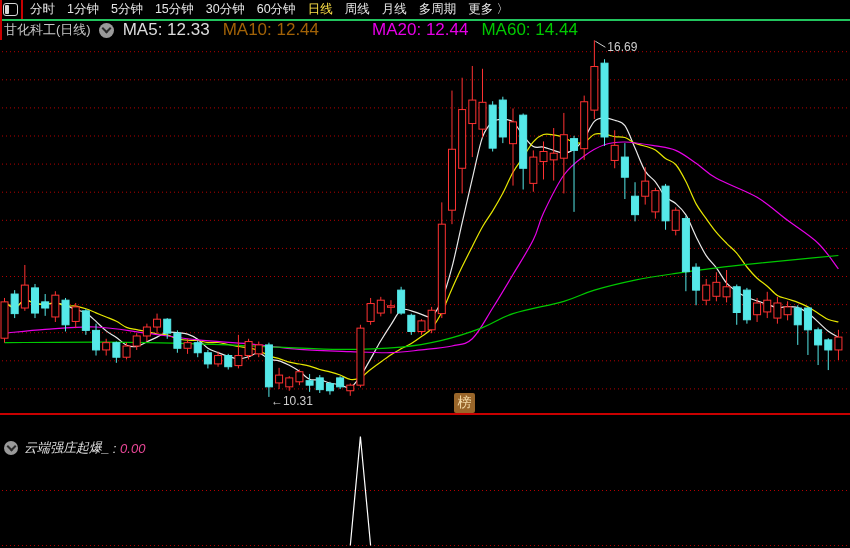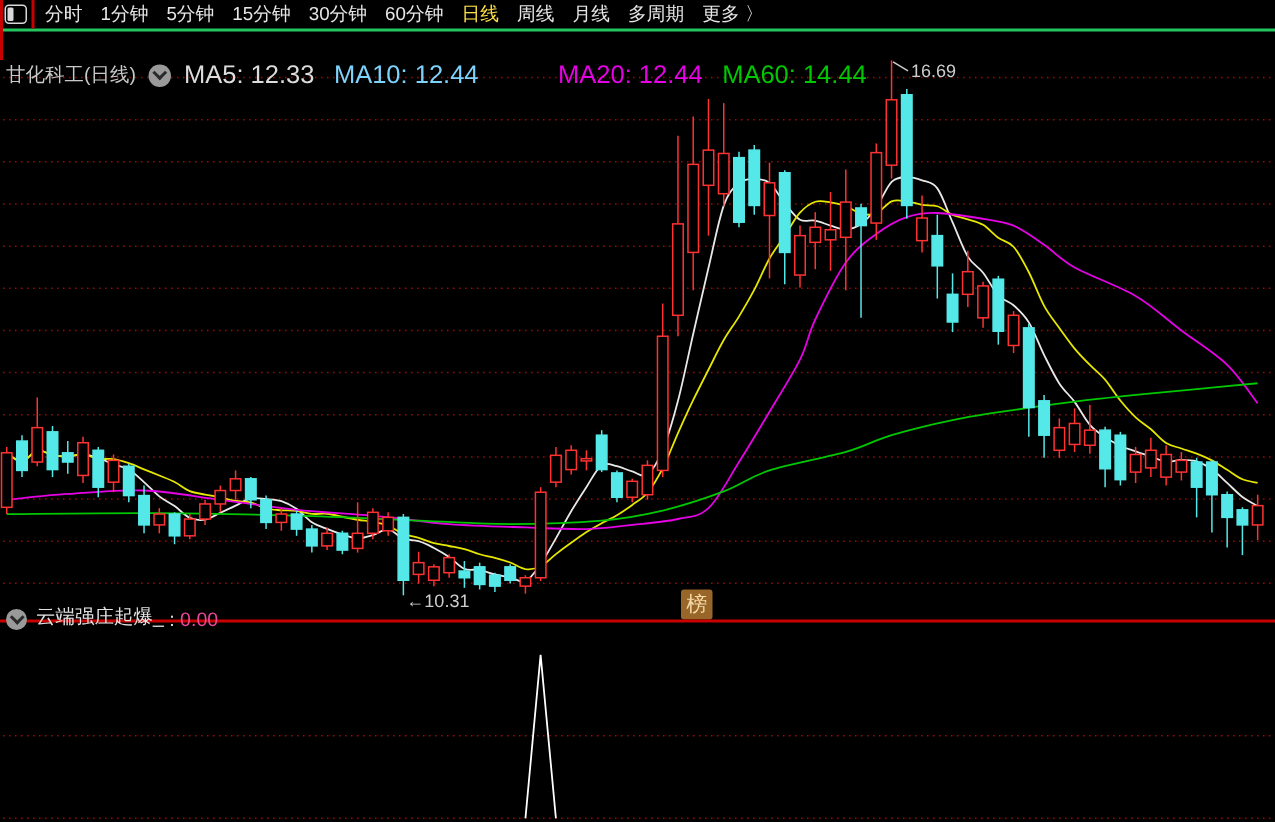--- a/index.html
+++ b/index.html
@@ -10,35 +10,35 @@
            border-bottom:2px solid #22c55e;display:flex;align-items:center;z-index:3;}
   .win-icon{position:relative;width:13px;height:11px;border:1px solid #d8d8d8;border-radius:3px;
             margin-left:3px;flex:0 0 auto;cursor:pointer;}
   .win-icon-fill{position:absolute;left:1px;top:1px;bottom:1px;width:4px;background:#d8d8d8;border-radius:1px;}
   .menu-sep{width:2px;height:19px;background:#c80000;margin-left:3px;flex:0 0 auto;}
   .menu-items{display:flex;align-items:center;margin-left:7px;gap:12px;}
   .menu-item{color:#e6e6e6;font-size:12.5px;line-height:19px;white-space:nowrap;cursor:pointer;}
   .menu-item.active{color:#fde047;}
   
   .titlebar{position:absolute;left:0;top:20px;width:850px;height:20px;display:flex;
-            align-items:center;z-index:3;background:transparent;margin-top:20px;}
+            align-items:center;z-index:3;background:transparent;}
   .symbol{color:#c8c8c8;font-size:13px;margin-left:4px;white-space:nowrap;}
   .chev{width:15px;height:15px;border-radius:50%;background:#9a9a9a;margin-left:8px;
         display:flex;align-items:center;justify-content:center;flex:0 0 auto;cursor:pointer;}
   .chev::after{content:'';width:5px;height:5px;border-right:2px solid #2a2a2a;
                border-bottom:2px solid #2a2a2a;transform:rotate(45deg);margin-top:-3px;}
   .ma-labels{display:flex;gap:13px;margin-left:9px;}
   .ma-label{font-size:17px;white-space:nowrap;}
   
   .chart-svg{position:absolute;left:0;top:0;z-index:1;}
   .divider{position:absolute;left:0;top:413px;width:850px;height:2px;background:#c80000;z-index:3;}
   .edge-left{position:absolute;left:0;top:0;width:2px;height:40px;background:#c80000;z-index:4;}
   .rank-badge{position:absolute;left:454px;top:393px;width:21px;height:20px;border-radius:2px;
               display:flex;align-items:center;justify-content:center;font-size:14px;z-index:3;cursor:pointer;}
-  .panel-header{position:absolute;left:0;top:404px;height:16px;display:flex;align-items:flex-end;z-index:3;}
+  .panel-header{position:absolute;left:0;top:440px;height:16px;display:flex;align-items:center;z-index:3;font-style:italic;}
   .chev.small{margin-left:4px;width:14px;height:14px;}
   .panel-label{color:#e2e2e2;font-size:13px;margin-left:6px;white-space:pre;}
   .panel-sep{color:#e2e2e2;font-size:13px;white-space:pre;}
   .panel-value{color:#ec4899;font-size:13px;}
 </style>
 </head>
 <body>
 
 <div class="app">
 
@@ -252,21 +252,21 @@
         <span class="menu-item">多周期</span>
         <span class="menu-item">更多 〉</span>
       </span>
   </div>
 
   <div class="titlebar">
     <span class="symbol">甘化科工(日线)</span>
     <span class="chev"></span>
     <span class="ma-labels" id="ma-labels">
         <span class="ma-label" style="color: rgb(220, 220, 220);">MA5: 12.33</span>
-        <span class="ma-label" style="color: #7dd3fc;">MA10: 12.44</span>
+        <span class="ma-label" style="color: #a16207;">MA10: 12.44</span>
         <span class="ma-label" style="color: rgb(230, 0, 230); padding-left: 40px;">MA20: 12.44</span>
         <span class="ma-label" style="color: rgb(0, 200, 0);">MA60: 14.44</span>
       </span>
   </div>
 
   <div class="edge-left"></div>
 
   <div class="rank-badge" style="background: rgb(153, 102, 42); color: rgb(242, 217, 166);">榜</div>
 
   <div class="divider"></div>

